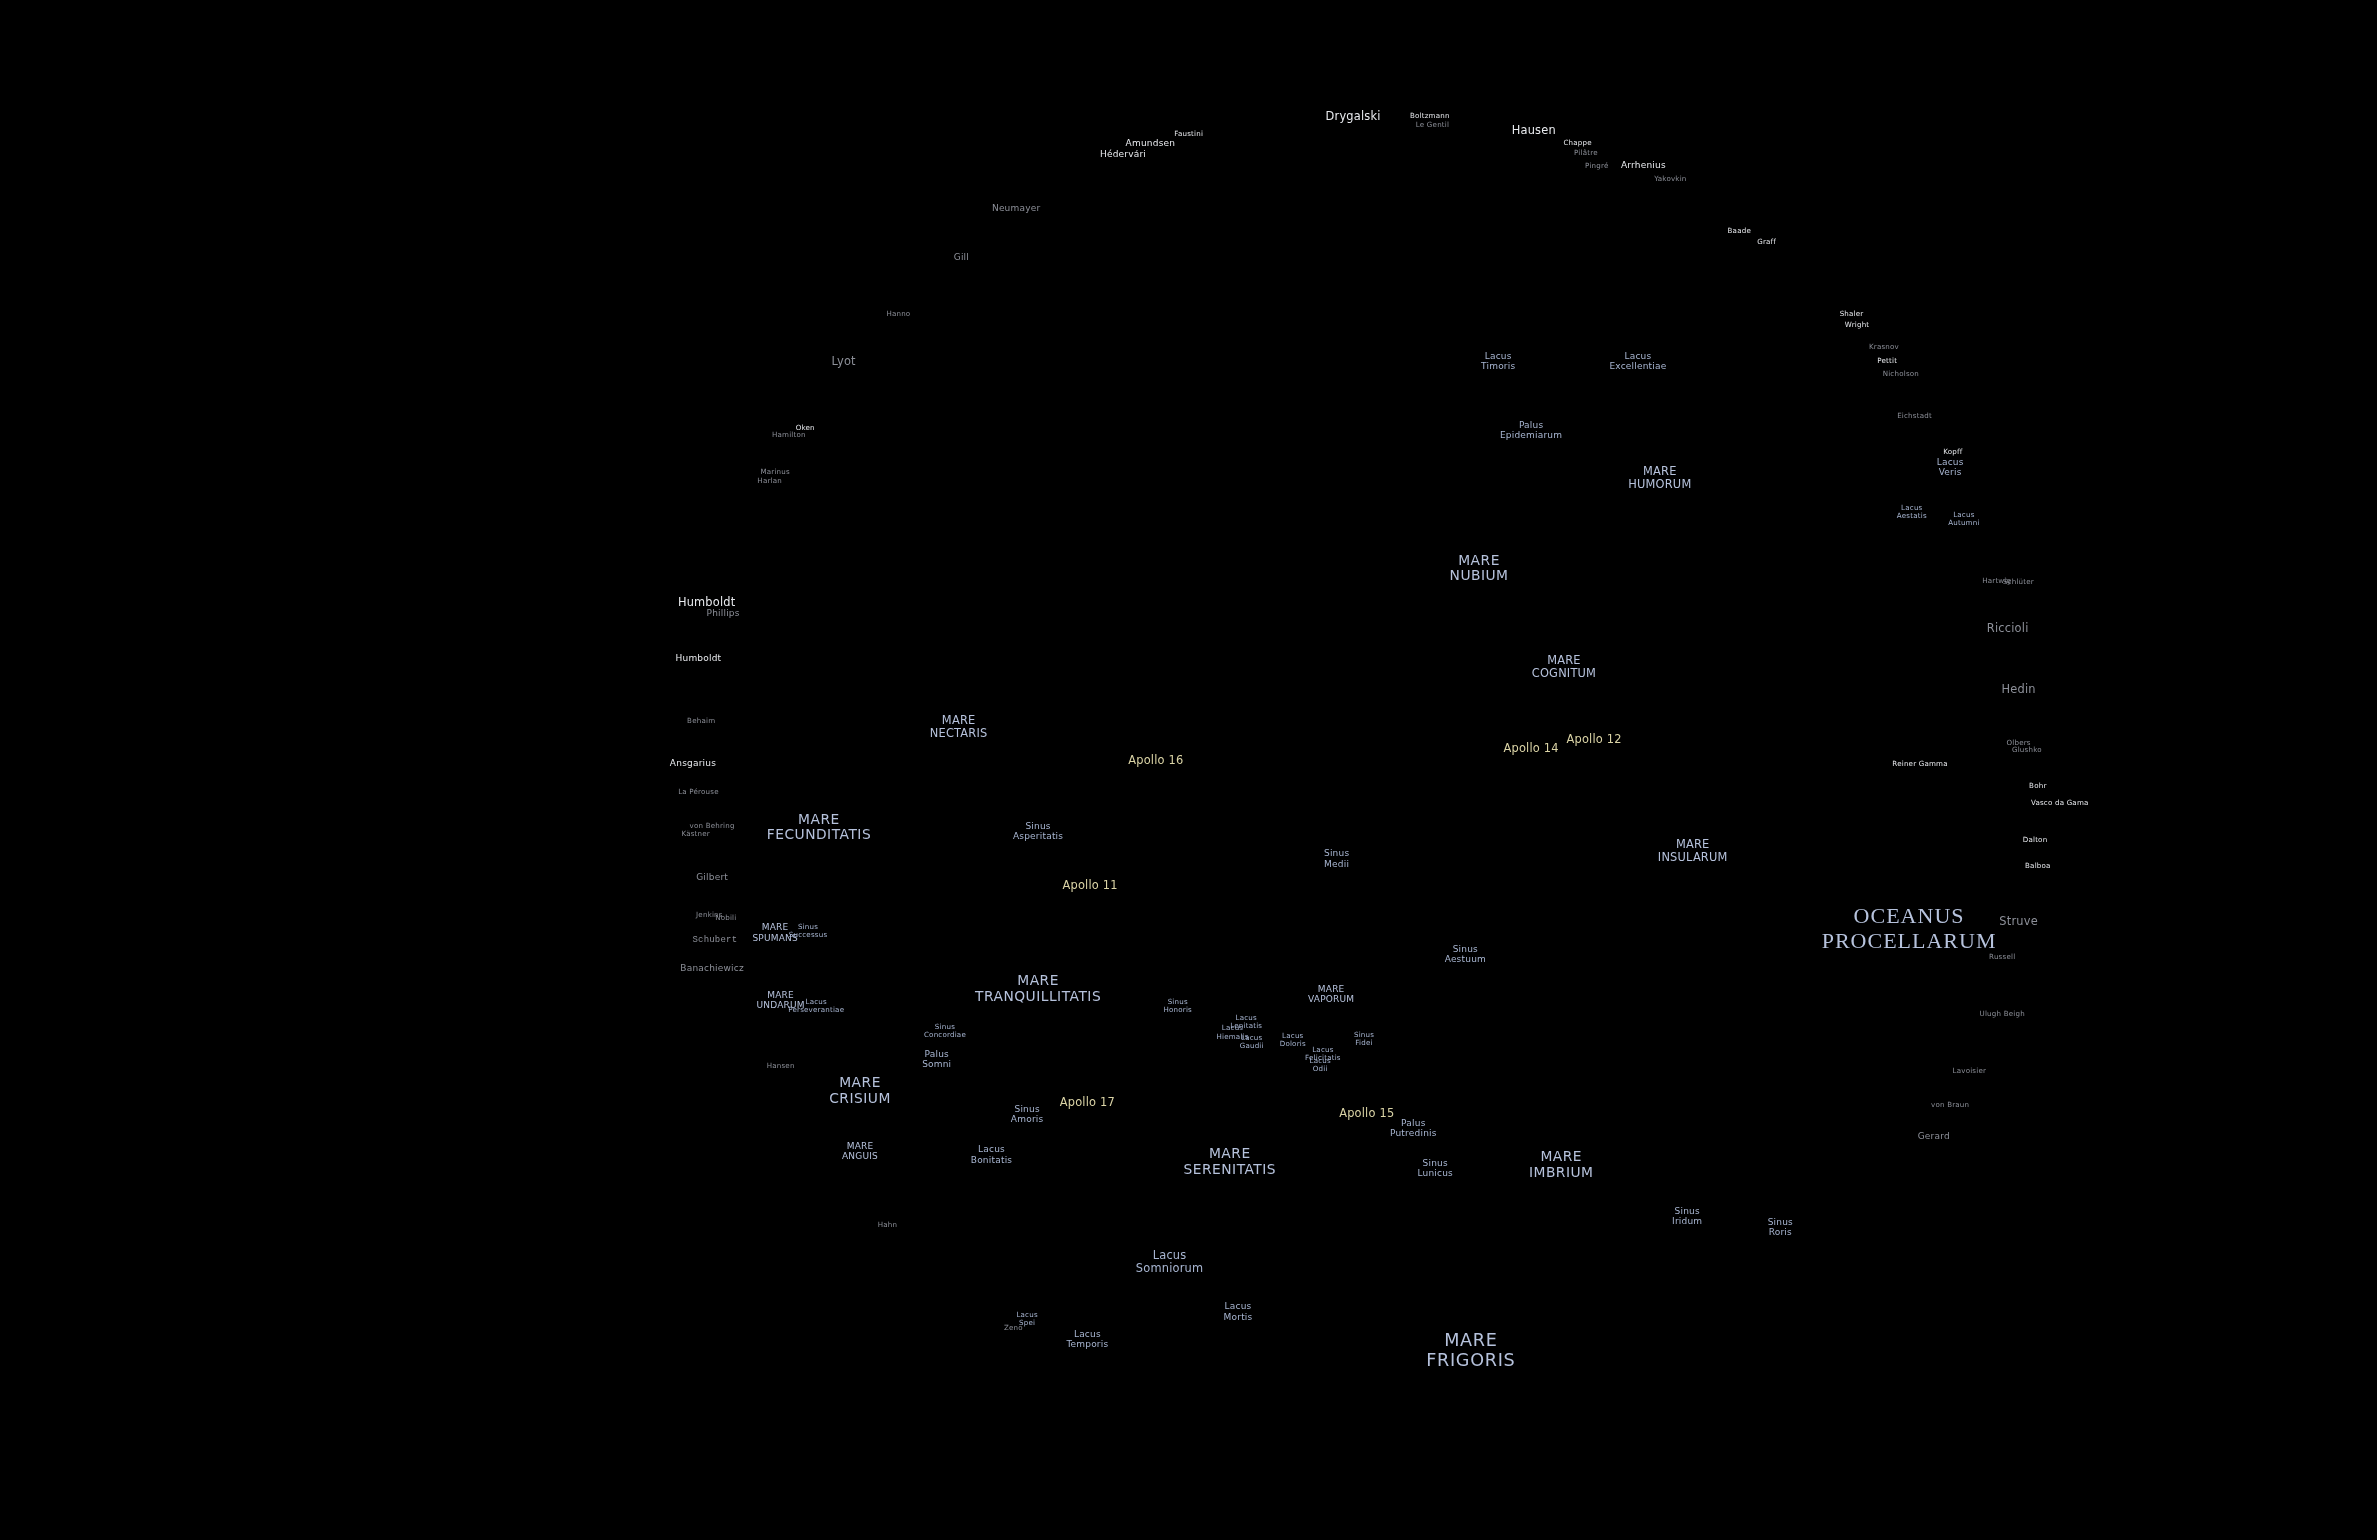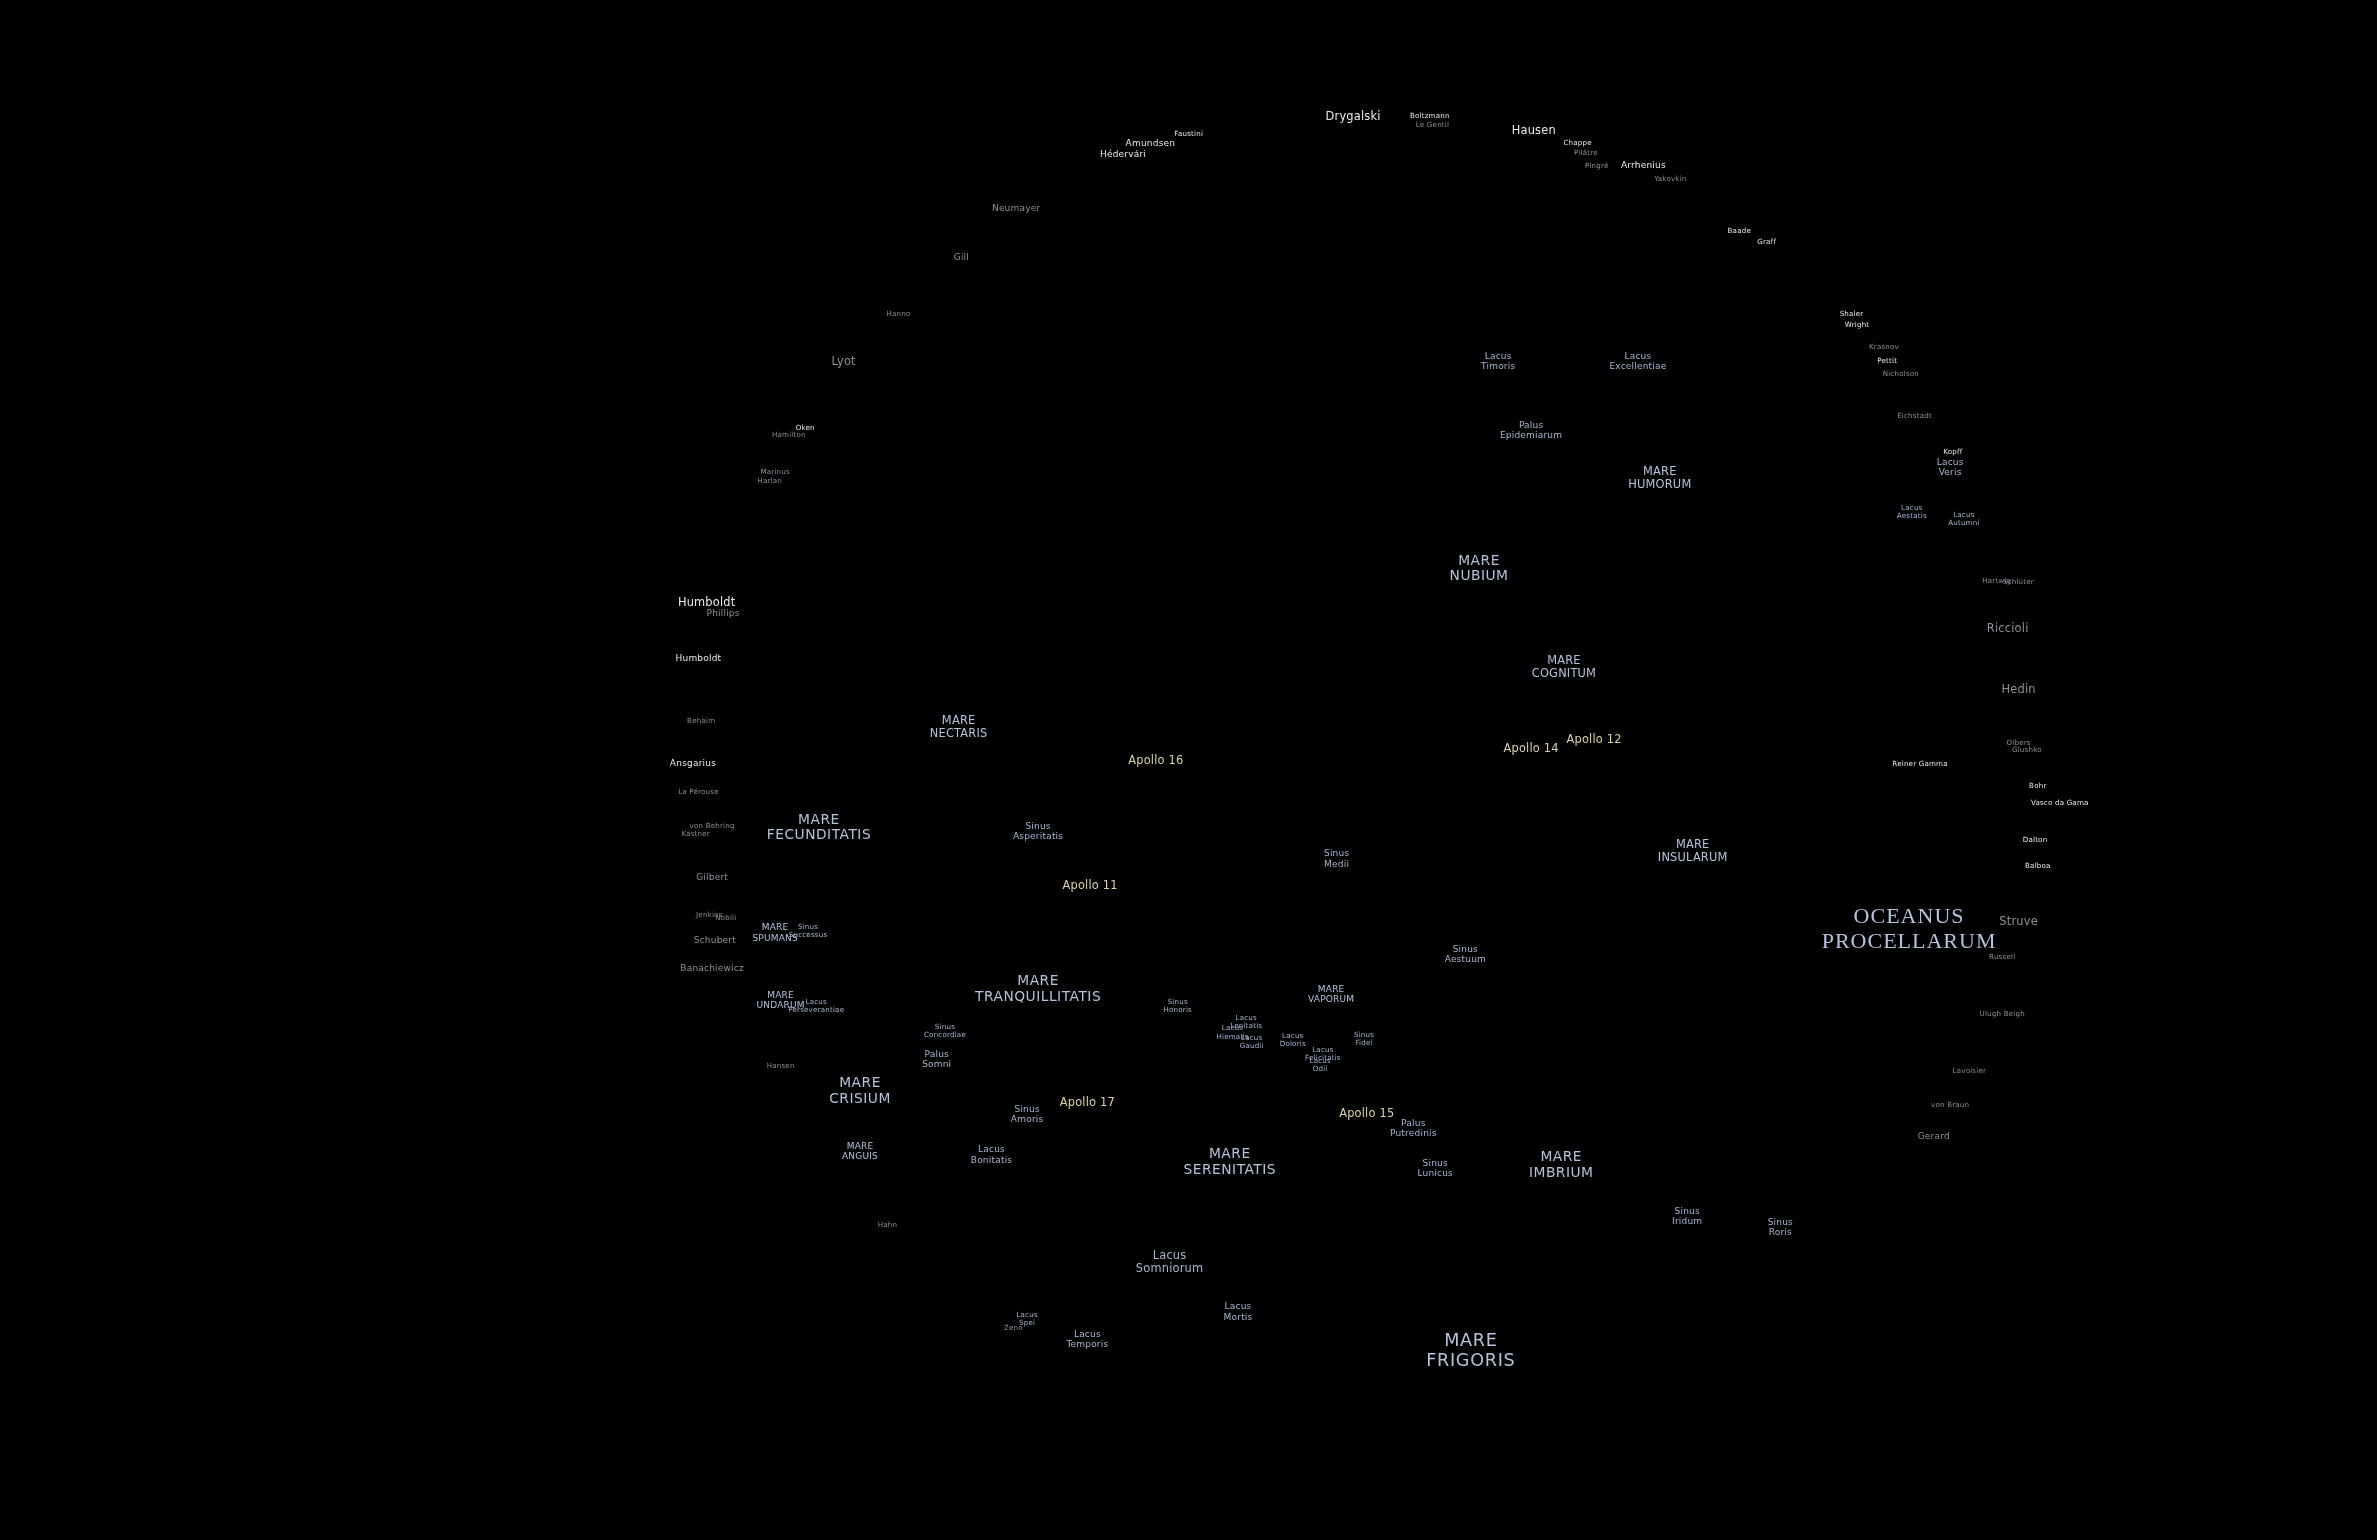--- a/index.html
+++ b/index.html
@@ -115,21 +115,21 @@
       <div class="lbl s-sm" style="left: 39.8%; top: 57.5%; color: rgb(219, 212, 166);">Apollo 11</div>
       <div class="lbl s-xl" style="left: 69.7%; top: 60.2%; color: rgb(182, 194, 220); font-family: Liberation Serif, serif;">OCEANUS
 PROCELLARUM</div>
       <div class="lbl s-sm" style="left: 73.7%; top: 59.8%; color: rgb(141, 144, 153);">Struve</div>
       <div class="lbl s-xxs" style="left: 25.9%; top: 59.4%; color: rgb(141, 144, 153);">Jenkins</div>
       <div class="lbl s-xxs" style="left: 26.5%; top: 59.6%; color: rgb(141, 144, 153);">Nobili</div>
       <div class="lbl s-xs" style="left: 28.3%; top: 60.5%; color: rgb(182, 194, 220);">MARE
 SPUMANS</div>
       <div class="lbl s-xxs" style="left: 29.5%; top: 60.4%; color: rgb(168, 182, 210);">Sinus
 Successus</div>
-      <div class="lbl s-xs" style="left: 26.1%; top: 61%; color: rgb(141, 144, 153);">Schubert</div>
+      <div class="lbl s-xs" style="left: 26.1%; top: 61%; color: rgb(141, 144, 153); font-family: Liberation Mono, monospace;">Schubert</div>
       <div class="lbl s-xxs" style="left: 73.1%; top: 62.1%; color: rgb(141, 144, 153);">Russell</div>
       <div class="lbl s-xs" style="left: 26%; top: 62.8%; color: rgb(141, 144, 153);">Banachiewicz</div>
       <div class="lbl s-xs" style="left: 53.5%; top: 61.9%; color: rgb(168, 182, 210);">Sinus
 Aestuum</div>
       <div class="lbl s-md" style="left: 37.9%; top: 64.2%; color: rgb(182, 194, 220);">MARE
 TRANQUILLITATIS</div>
       <div class="lbl s-xs" style="left: 28.5%; top: 64.9%; color: rgb(182, 194, 220);">MARE
 UNDARUM</div>
       <div class="lbl s-xxs" style="left: 29.8%; top: 65.3%; color: rgb(168, 182, 210);">Lacus
 Perseverantiae</div>

